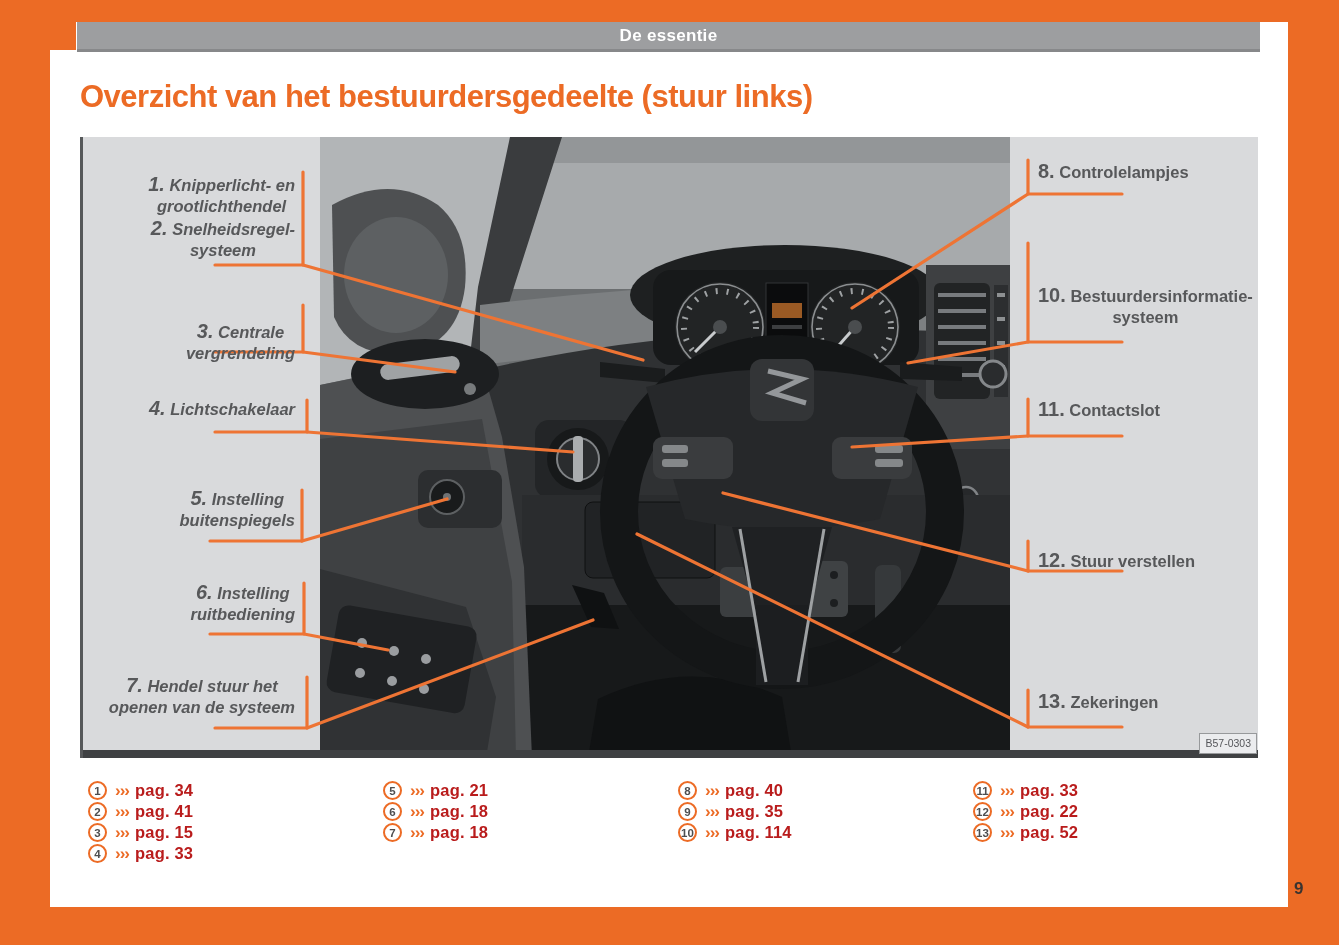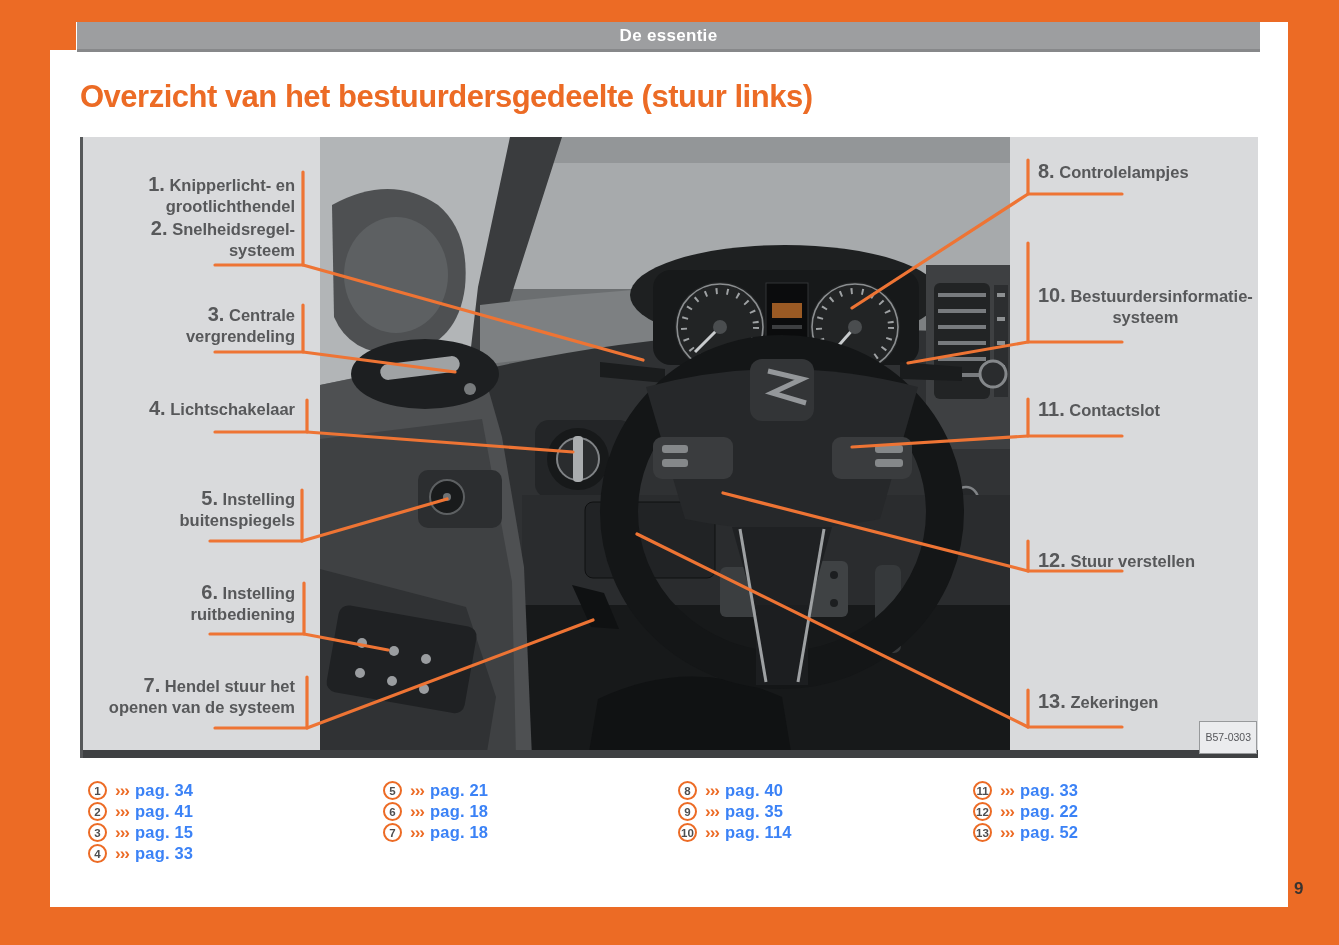--- a/index.html
+++ b/index.html
@@ -18,33 +18,33 @@
   #header-bar{position:absolute;left:77px;top:22px;width:1183px;height:27px;background:#9d9ea0;
               border-bottom:3px solid #87888a;display:flex;align-items:center;justify-content:center;}
   #header-bar span{color:#ffffff;font-size:17px;font-weight:bold;letter-spacing:.3px;}
   
   #title{position:absolute;left:80px;top:79px;color:#ec6b25;font-size:31px;font-weight:bold;
          letter-spacing:-0.5px;white-space:nowrap;}
   
   #figure{position:absolute;left:80px;top:137px;width:1178px;height:621px;background:#d9dadc;}
   #figure svg{position:absolute;left:0;top:0;}
   .callout{position:absolute;color:#57585a;font-weight:bold;font-size:16.5px;line-height:21px;z-index:3;}
-  .callout.left{right:963px;text-align:right;white-space:nowrap;}
+  .callout.left{right:963px;text-align:center;white-space:nowrap;font-style:italic;}
   .callout.right{left:958px;text-align:center;white-space:nowrap;}
   .callout .num{font-size:20px;}
   #figure-tag{position:absolute;right:1px;bottom:4px;background:#ebecee;border:1px solid #97999b;
-              color:#55565a;font-size:10.5px;padding:8px 5px;line-height:15px;z-index:4;}
+              color:#55565a;font-size:10.5px;padding:2px 5px;line-height:15px;z-index:4;}
   
   .ref-col{position:absolute;top:780px;}
   .ref-row{display:flex;align-items:center;height:21px;}
   .ref-badge{display:inline-flex;align-items:center;justify-content:center;width:15px;height:15px;
              border:2px solid #ec6b25;border-radius:50%;color:#4d4e50;font-size:11.5px;font-weight:bold;
              flex:0 0 auto;}
   .chev{color:#ec6b25;font-size:17px;font-weight:bold;margin:0 6px 0 8px;letter-spacing:-1px;}
-  .ref-page{color:#3b82f6;font-size:16.5px;font-weight:bold;letter-spacing:.2px;}
+  .ref-page{color:#b91c1c;font-size:16.5px;font-weight:bold;letter-spacing:.2px;}
 </style>
 </head>
 <body>
 
 <div id="page">
 
   <div class="frame frame-top"></div>
   <div class="frame frame-left"></div>
   <div class="frame frame-corner"></div>
   <div class="frame frame-right"></div>
@@ -233,21 +233,21 @@
     </svg>
 
     <div class="callout left" style="top:37px">
       <div><span class="num">1.</span> <span>Knipperlicht- en</span></div>
       <div>grootlichthendel</div>
     </div>
     <div class="callout left" style="top:81px">
       <div><span class="num">2.</span> <span>Snelheidsregel-</span></div>
       <div>systeem</div>
     </div>
-    <div class="callout left" style="top:167px">
+    <div class="callout left" style="top:184px">
       <div><span class="num">3.</span> <span>Centrale</span></div>
       <div>vergrendeling</div>
     </div>
     <div class="callout left" style="top:261px">
       <div><span class="num">4.</span> <span>Lichtschakelaar</span></div>
     </div>
     <div class="callout left" style="top:351px">
       <div><span class="num">5.</span> <span>Instelling</span></div>
       <div>buitenspiegels</div>
     </div>

